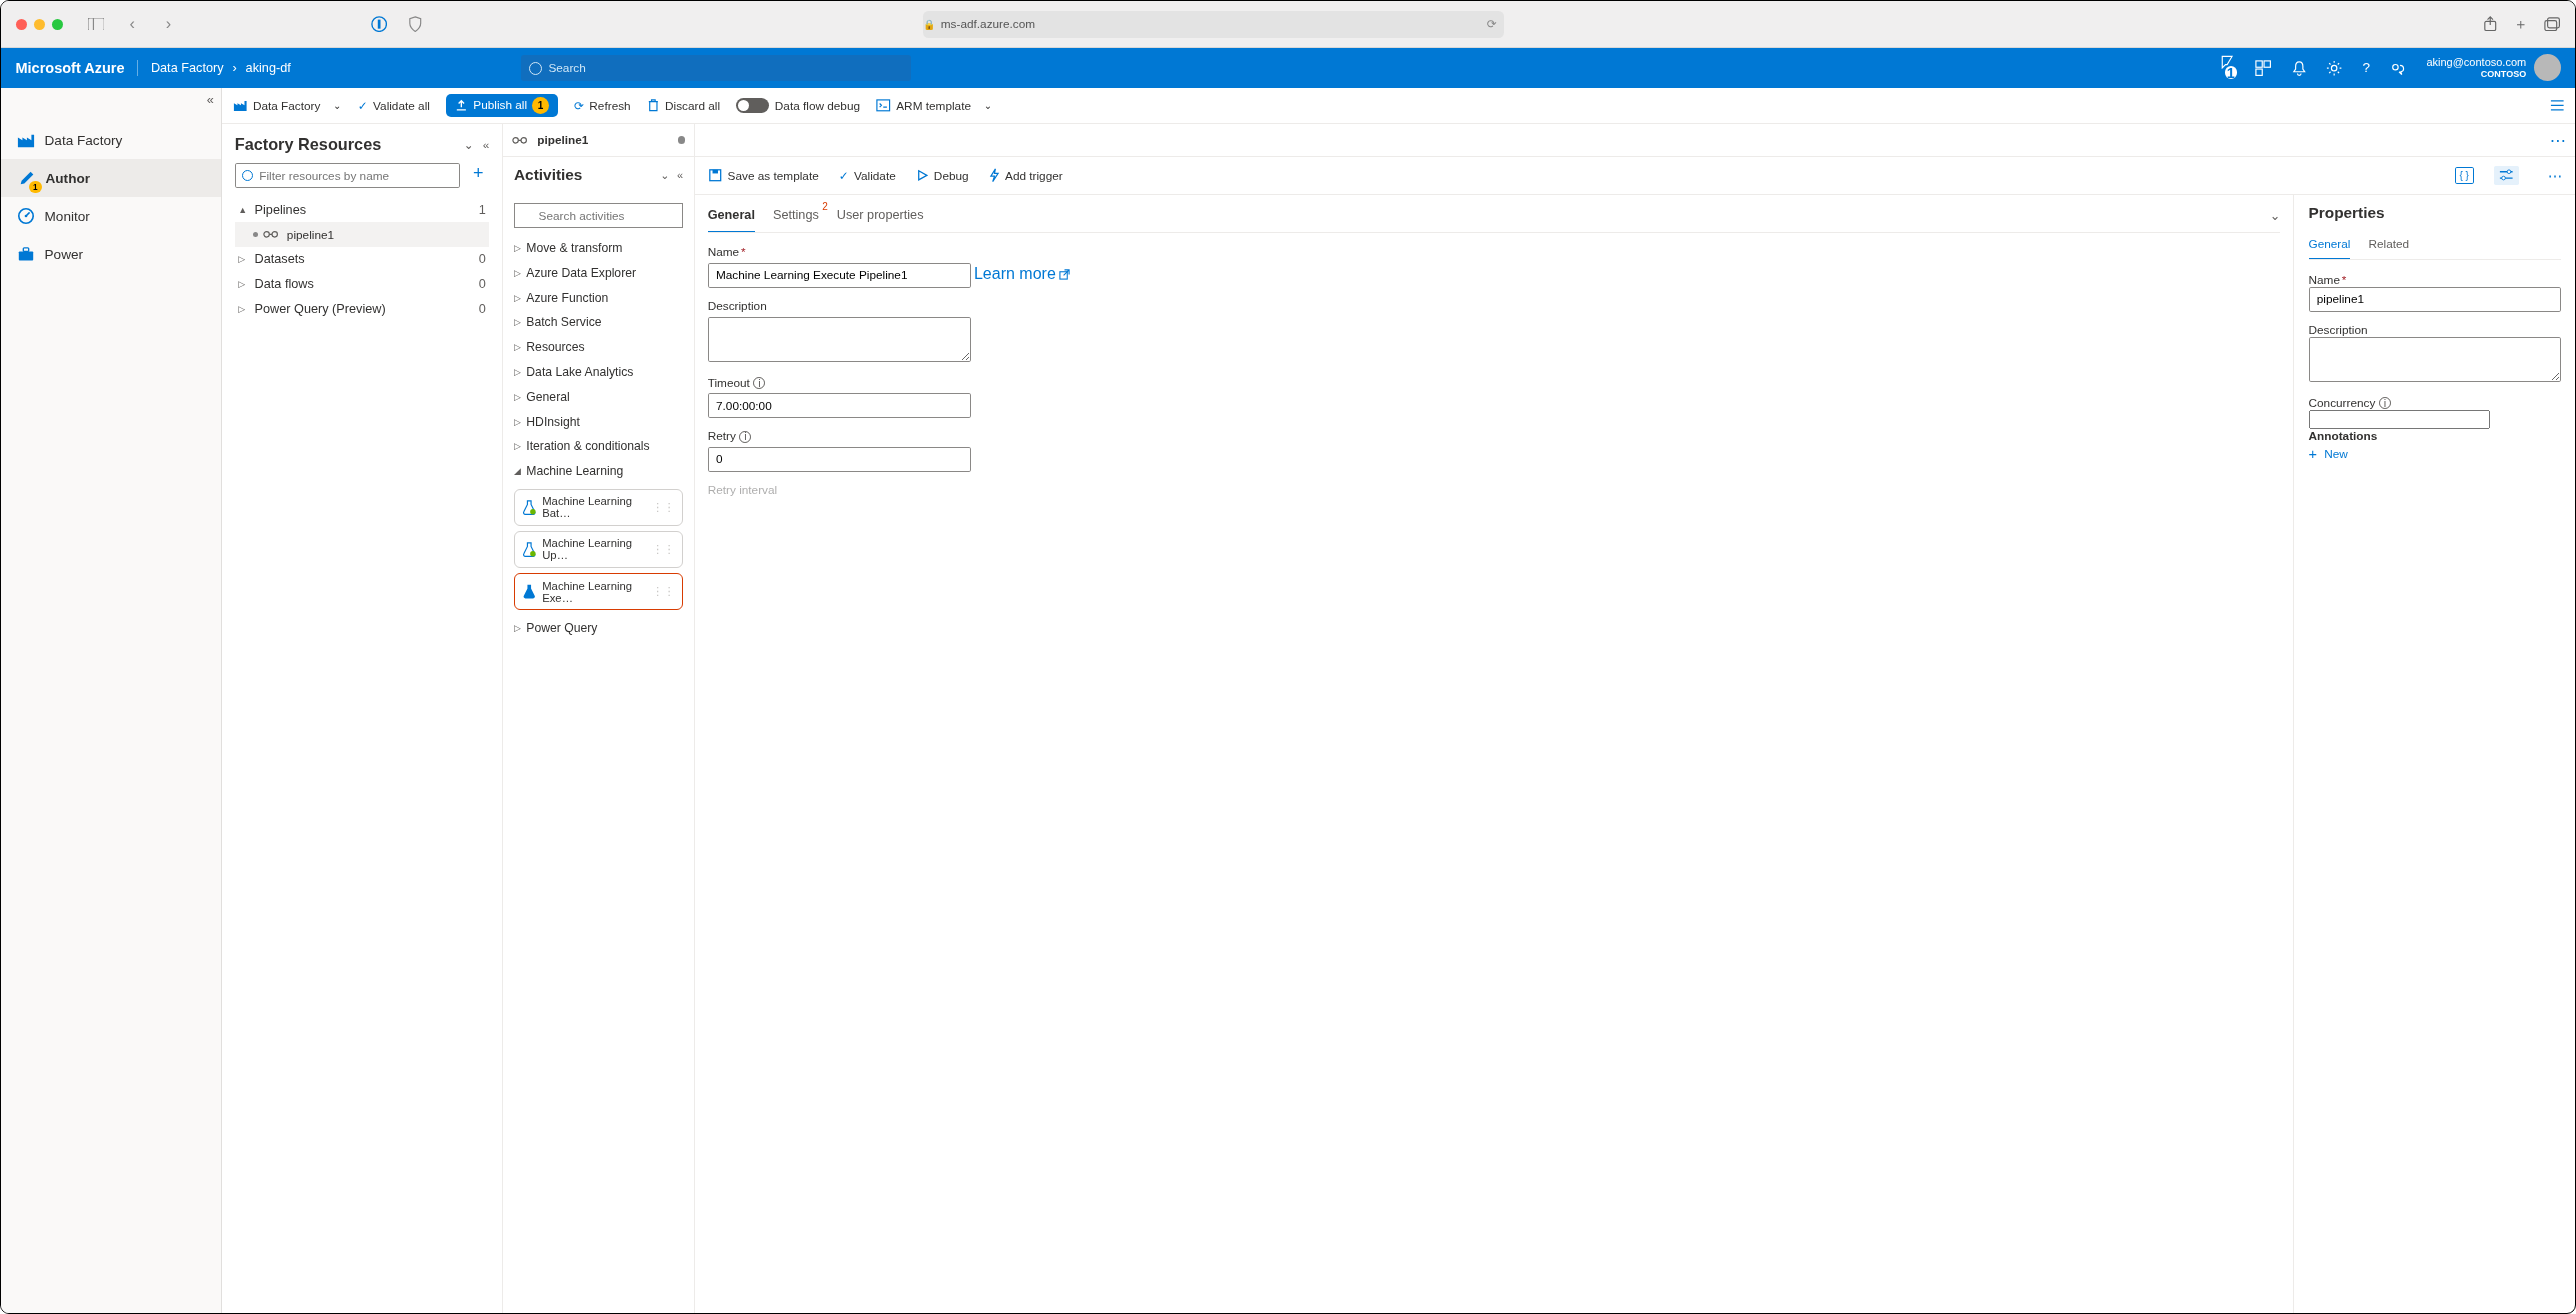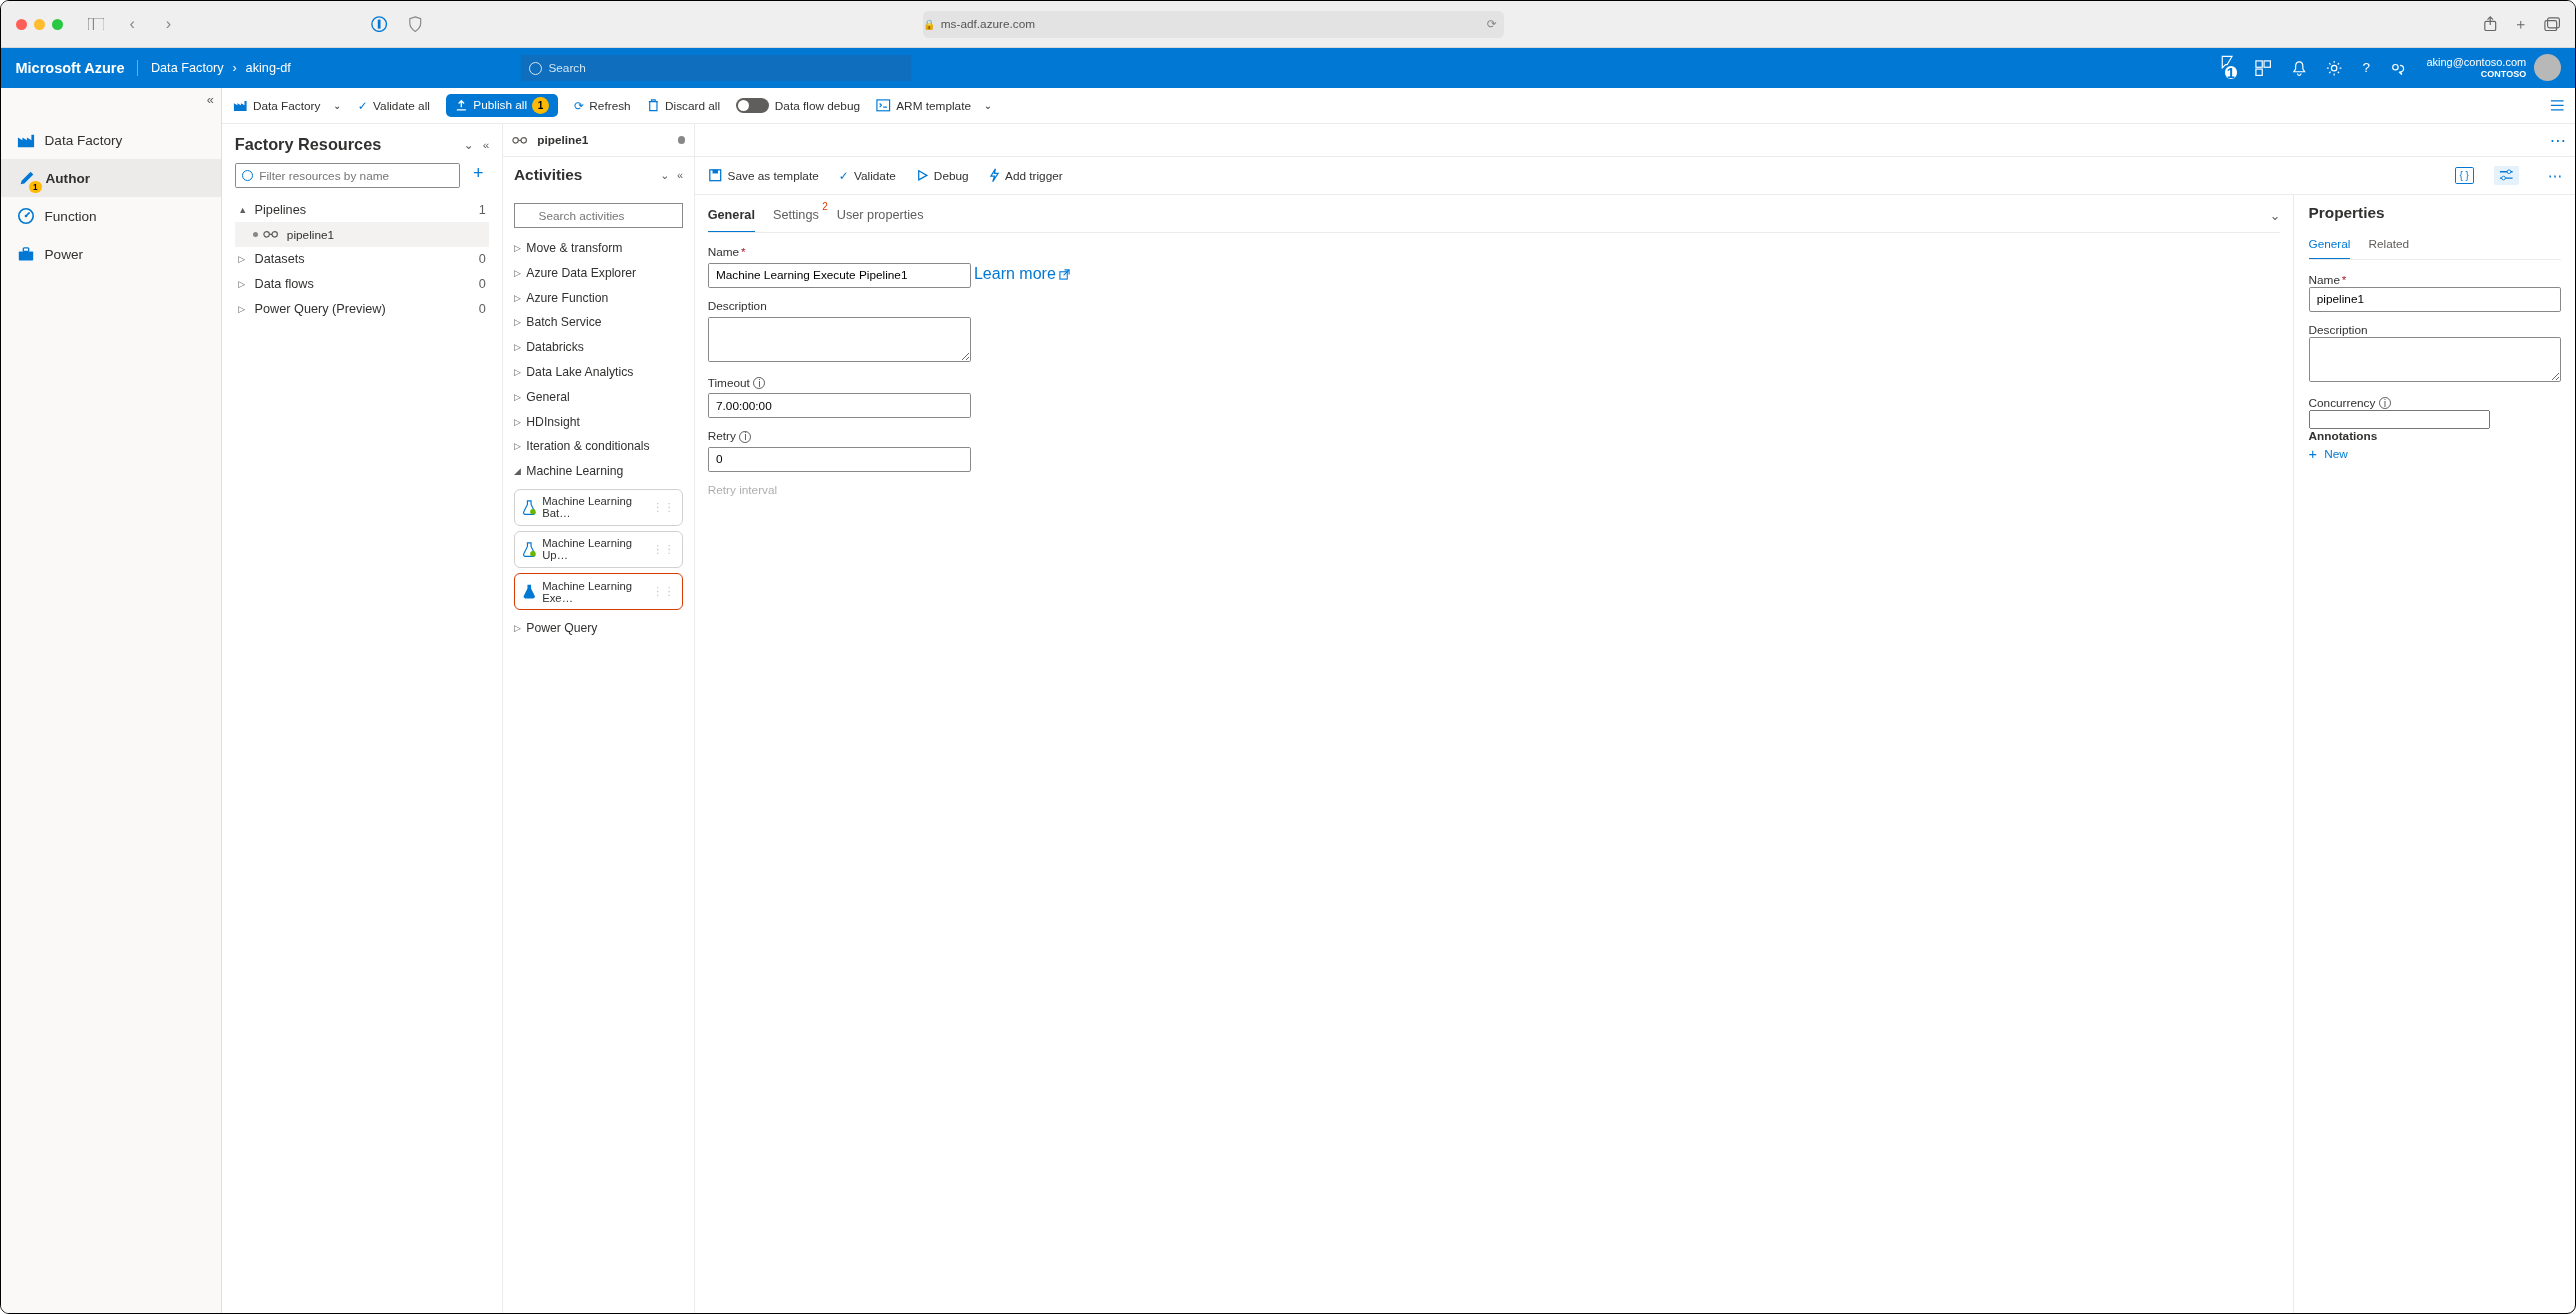--- a/index.html
+++ b/index.html
@@ -257,21 +257,21 @@
           <span class="nav-badge">1</span>
         </li>
         <li>
           <span class="nav-icon" style="color:#0078d4">
             <svg width="18" height="18" viewBox="0 0 20 20">
                 <circle cx="10" cy="10" r="8" fill="none" stroke="#0078d4" stroke-width="1.8"></circle>
                 <path d="M10 10 L14 6" stroke="#0078d4" stroke-width="1.8"></path>
                 <circle cx="10" cy="10" r="1.5" fill="#0078d4"></circle>
               </svg>
           </span>
-          <span>Function</span>
+          <span>Monitor</span>
         </li>
         <li>
           <span class="nav-icon" style="color:#0078d4">
             <svg width="18" height="16.3" viewBox="0 0 20 18">
                 <rect x="2" y="6" width="16" height="10" rx="1" fill="#0078d4"></rect>
                 <rect x="7" y="2" width="6" height="4" rx="1" fill="none" stroke="#0078d4" stroke-width="1.5"></rect>
               </svg>
           </span>
           <span>Power</span>
         </li>
@@ -422,21 +422,21 @@
               <div class="cat">
                   <span class="tw">▷</span>
                   <span>Azure Function</span>
                 </div>
               <div class="cat">
                   <span class="tw">▷</span>
                   <span>Batch Service</span>
                 </div>
               <div class="cat">
                   <span class="tw">▷</span>
-                  <span>Databricks</span>
+                  <span>Resources</span>
                 </div>
               <div class="cat">
                   <span class="tw">▷</span>
                   <span>Data Lake Analytics</span>
                 </div>
               <div class="cat">
                   <span class="tw">▷</span>
                   <span>General</span>
                 </div>
               <div class="cat">

